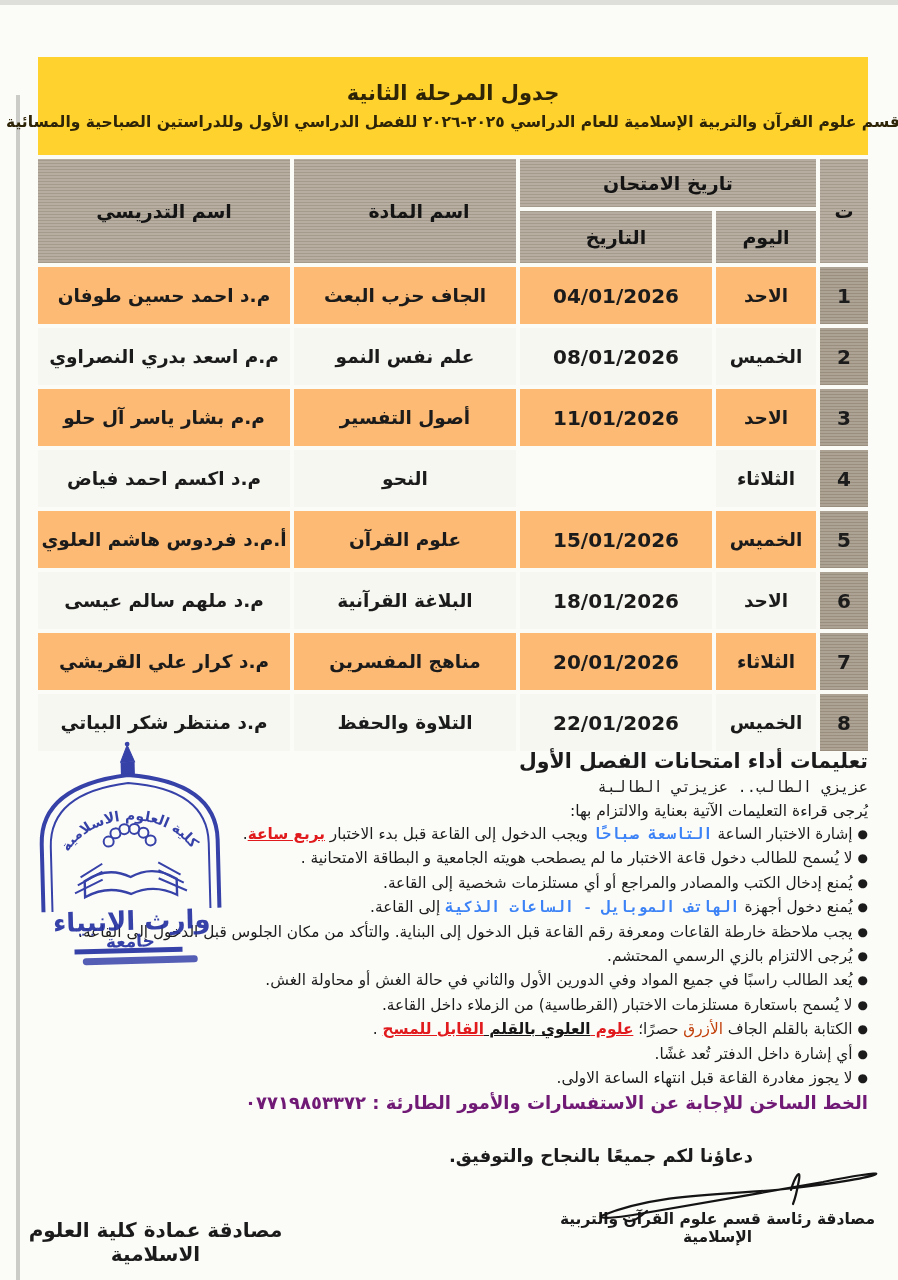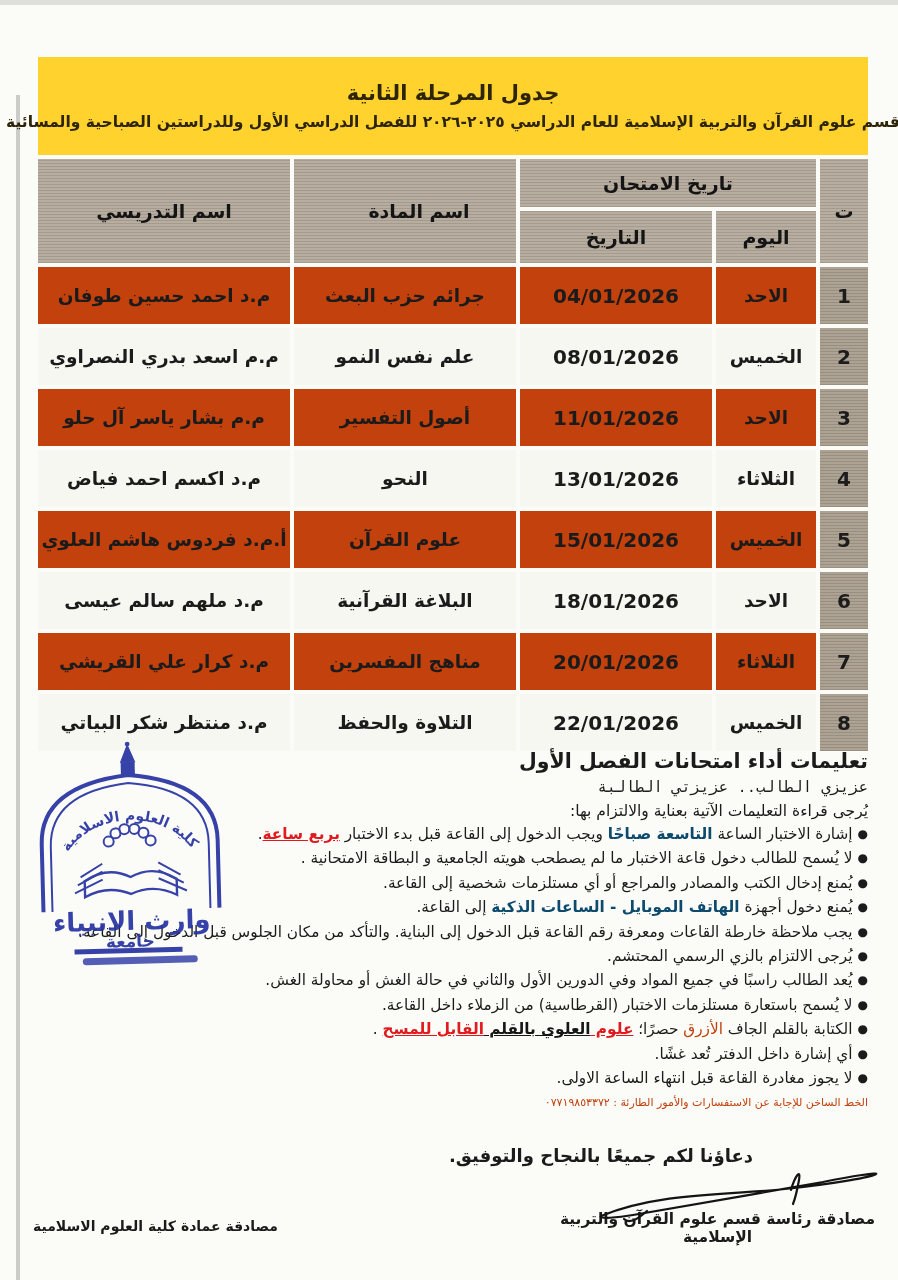--- a/index.html
+++ b/index.html
@@ -34,49 +34,49 @@
   .hcell{
     background:#b3aa9c;
     background-image:repeating-linear-gradient(0deg,rgba(90,75,60,.16) 0 1px,rgba(255,255,255,.05) 1px 3px);
     font-size:19px;color:#141414;
   }
   .ncell{
     background:#a89d8d;
     background-image:repeating-linear-gradient(0deg,rgba(90,75,60,.18) 0 1px,rgba(255,255,255,.06) 1px 3px);
     font-size:20px;color:#1c1c1c;
   }
-  .row-yellow{background:#c2410c;}
+  .row-yellow{background:#fdba74;}
   .row-white{background:#f7f7f1;}
   .c-day{font-size:18.5px;}
   .c-date{font-size:20px;font-weight:bold;direction:ltr;}
   .c-subj{font-size:18.5px;}
   .c-inst{font-size:18.5px;}
 
   
   .instructions{position:absolute;top:749px;right:30px;width:824px;text-align:right;z-index:1;}
   .instructions .ititle{font-size:20.5px;font-weight:bold;margin-bottom:4px;}
   .instructions .igreet{font-size:15.5px;line-height:23px;font-family:Liberation Mono, monospace;}
   .instructions .iintro{font-size:15.5px;line-height:23px;}
   .bullet{font-size:15.3px;line-height:23.4px;}
   .bullet .marker{font-size:12px;margin-left:5px;position:relative;top:-1px;}
   .seg-n{color:#1b1b1b;}
-  .seg-r{color:#0c4a6e;font-weight:bold;}
+  .seg-r{color:#3b82f6;font-weight:bold;font-family:Liberation Mono, monospace;}
   .seg-ru{color:#e01a1d;font-weight:bold;text-decoration:underline;}
   .seg-b{color:#c2410c;}
   .seg-ku{color:#161616;font-weight:bold;text-decoration:underline;}
-  .hotline{font-size:11px;font-weight:normal;color:#c2410c;line-height:24px;}
+  .hotline{font-size:18px;font-weight:bold;color:#701a75;line-height:24px;}
   .closing{font-size:18px;font-weight:bold;margin-top:30px;padding-left:290px;text-align:center;}
 
   
   .stamp{position:absolute;top:740px;left:20px;width:220px;height:228px;z-index:5;transform:rotate(-1.5deg);opacity:.92;}
 
   
   .signature{position:absolute;top:1158px;left:585px;width:295px;height:78px;z-index:2;}
   .footer-right{position:absolute;top:1210px;left:545px;width:345px;text-align:center;font-size:15.5px;font-weight:bold;}
-  .footer-left{position:absolute;top:1218px;right:615px;width:255px;text-align:center;font-size:14px;font-weight:bold;}
+  .footer-left{position:absolute;top:1218px;right:615px;width:255px;text-align:center;font-size:20px;font-weight:bold;}
 </style>
 </head>
 <body>
 
 <div class="sheet">
 
   <div class="scan-top"></div>
   <div class="scan-right"></div>
 
   <div class="band" style="background:#ffd22e;">
@@ -88,35 +88,34 @@
     <div class="cell hcell" style="grid-column:1;grid-row:1/3;">ت</div>
     <div class="cell hcell" style="grid-column:2/4;grid-row:1;">تاريخ الامتحان</div>
     <div class="cell hcell" style="grid-column:2;grid-row:2;">اليوم</div>
     <div class="cell hcell" style="grid-column:3;grid-row:2;">التاريخ</div>
     <div class="cell hcell" style="grid-column:4;grid-row:1/3;padding-left:28px;">اسم المادة</div>
     <div class="cell hcell" style="grid-column:5;grid-row:1/3;">اسم التدريسي</div>
 
   <div class="cell ncell" style="grid-area: 3 / 1;">1</div>
       <div class="cell row-yellow c-day" style="grid-area: 3 / 2;">الاحد</div>
       <div class="cell row-yellow c-date" style="grid-area: 3 / 3;">04/01/2026</div>
-      <div class="cell row-yellow c-subj" style="grid-area: 3 / 4;">جرائم حزب البعث</div>
+      <div class="cell row-yellow c-subj" style="grid-area: 3 / 4;">الجاف حزب البعث</div>
       <div class="cell row-yellow c-inst" style="grid-area: 3 / 5;">م.د احمد حسين طوفان</div>
       <div class="cell ncell" style="grid-area: 4 / 1;">2</div>
       <div class="cell row-white c-day" style="grid-area: 4 / 2;">الخميس</div>
       <div class="cell row-white c-date" style="grid-area: 4 / 3;">08/01/2026</div>
       <div class="cell row-white c-subj" style="grid-area: 4 / 4;">علم نفس النمو</div>
       <div class="cell row-white c-inst" style="grid-area: 4 / 5;">م.م اسعد بدري  النصراوي</div>
       <div class="cell ncell" style="grid-area: 5 / 1;">3</div>
       <div class="cell row-yellow c-day" style="grid-area: 5 / 2;">الاحد</div>
       <div class="cell row-yellow c-date" style="grid-area: 5 / 3;">11/01/2026</div>
       <div class="cell row-yellow c-subj" style="grid-area: 5 / 4;">أصول التفسير</div>
       <div class="cell row-yellow c-inst" style="grid-area: 5 / 5;">م.م بشار ياسر آل حلو</div>
       <div class="cell ncell" style="grid-area: 6 / 1;">4</div>
       <div class="cell row-white c-day" style="grid-area: 6 / 2;">الثلاثاء</div>
-      <div class="cell row-white c-date" style="grid-area: 6 / 3;">13/01/2026</div>
       <div class="cell row-white c-subj" style="grid-area: 6 / 4;">النحو</div>
       <div class="cell row-white c-inst" style="grid-area: 6 / 5;">م.د اكسم احمد فياض</div>
       <div class="cell ncell" style="grid-area: 7 / 1;">5</div>
       <div class="cell row-yellow c-day" style="grid-area: 7 / 2;">الخميس</div>
       <div class="cell row-yellow c-date" style="grid-area: 7 / 3;">15/01/2026</div>
       <div class="cell row-yellow c-subj" style="grid-area: 7 / 4;">علوم القرآن</div>
       <div class="cell row-yellow c-inst" style="grid-area: 7 / 5;">أ.م.د فردوس هاشم العلوي</div>
       <div class="cell ncell" style="grid-area: 8 / 1;">6</div>
       <div class="cell row-white c-day" style="grid-area: 8 / 2;">الاحد</div>
       <div class="cell row-white c-date" style="grid-area: 8 / 3;">18/01/2026</div>

